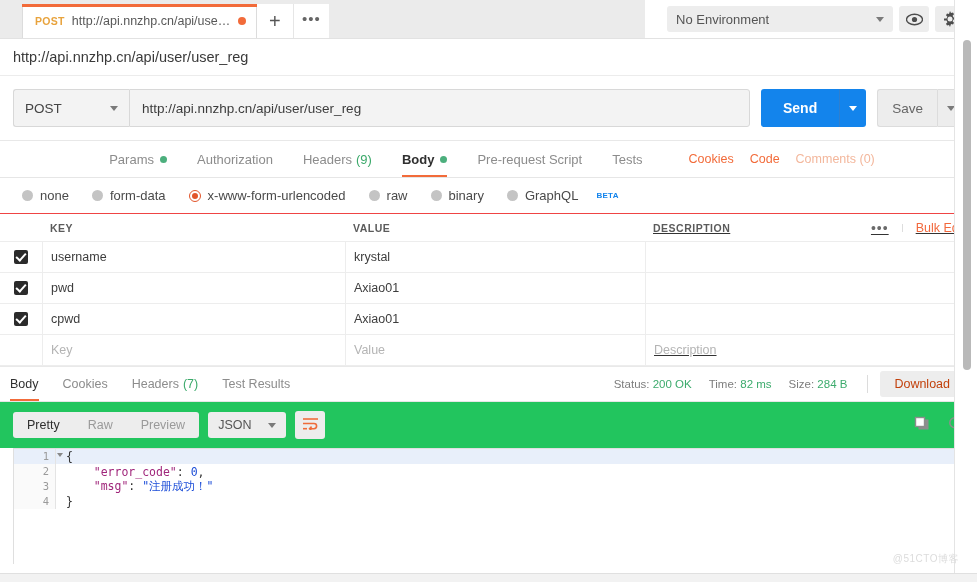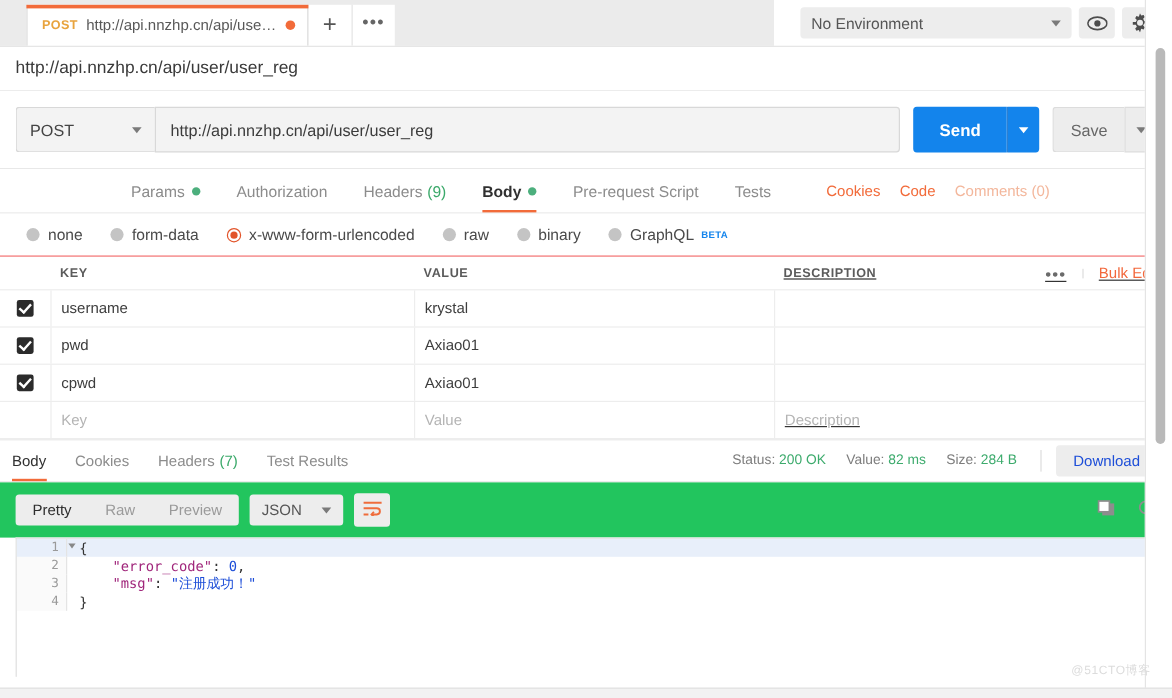--- a/index.html
+++ b/index.html
@@ -334,21 +334,21 @@
     left: 2px; top: 2px;
     width: 6px; height: 6px;
     border-radius: 50%;
     background: #e2542a;
   }
   .beta {
     font-size: 8px;
     color: #1384ec;
     font-weight: bold;
     vertical-align: super;
-    margin-left: 6px;
+    margin-left: 18px;
     letter-spacing: .3px;
   }
 
   
   .kvtable { background: #fff; }
   .kvrow {
     display: flex;
     border-bottom: 1px solid #ededed;
     height: 30px;
     align-items: stretch;
@@ -470,21 +470,21 @@
     height: 2.5px;
     background: #f26b3a;
   }
   .rtb .count { color: #3ba96a; margin-left: 4px; }
   .resp-meta { display: flex; align-items: center; font-size: 11.5px; color: #7d7d7d; }
   .resp-meta .mi { margin-left: 17px; white-space: nowrap;}
   .resp-meta .val { color: #3dab6d; }
   .resp-sep { width: 1px; height: 18px; background: #dcdcdc; margin: 0 12px 0 20px; }
   .download {
     background: #ededed;
-    color: #1d4ed8;
+    color: #c2410c;
     font-size: 12.5px;
     border-radius: 3px;
     padding: 6px 14px;
     cursor: pointer;
   }
 
   .fmt-bar {
     display: flex;
     align-items: center;
     justify-content: space-between;
@@ -834,21 +834,21 @@
       <div class="rtb">
         <span>Test Results</span>
       </div>
     </div>
     <div class="resp-meta">
       <span class="mi">
         <span>Status:</span>
         <span class="val">200 OK</span>
       </span>
       <span class="mi">
-        <span>Value:</span>
+        <span>Time:</span>
         <span class="val">82 ms</span>
       </span>
       <span class="mi">
         <span>Size:</span>
         <span class="val">284 B</span>
       </span>
       <span class="resp-sep"></span>
       <span class="download">Download</span>
     </div>
   </div>

